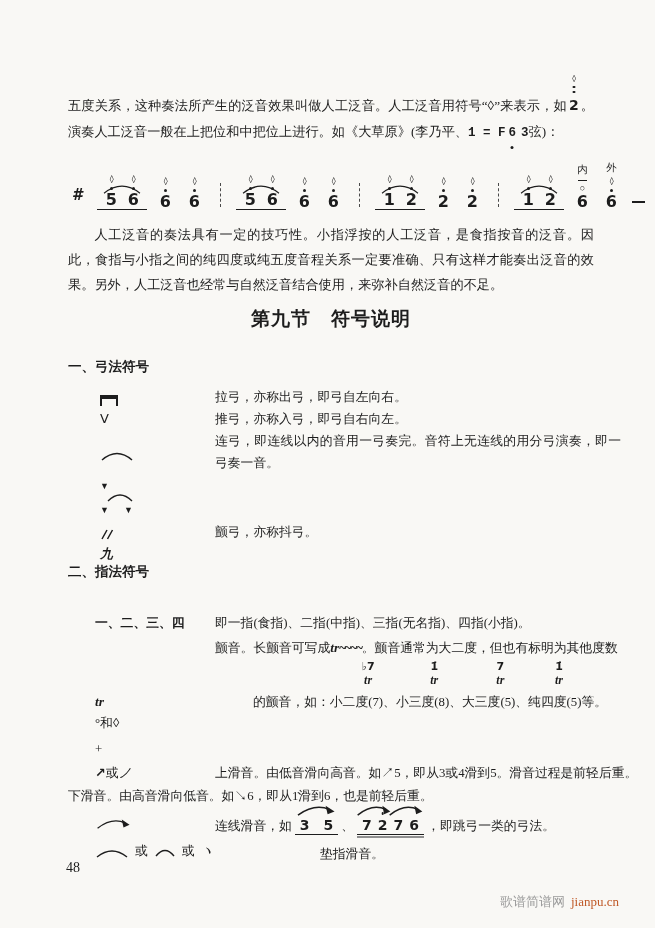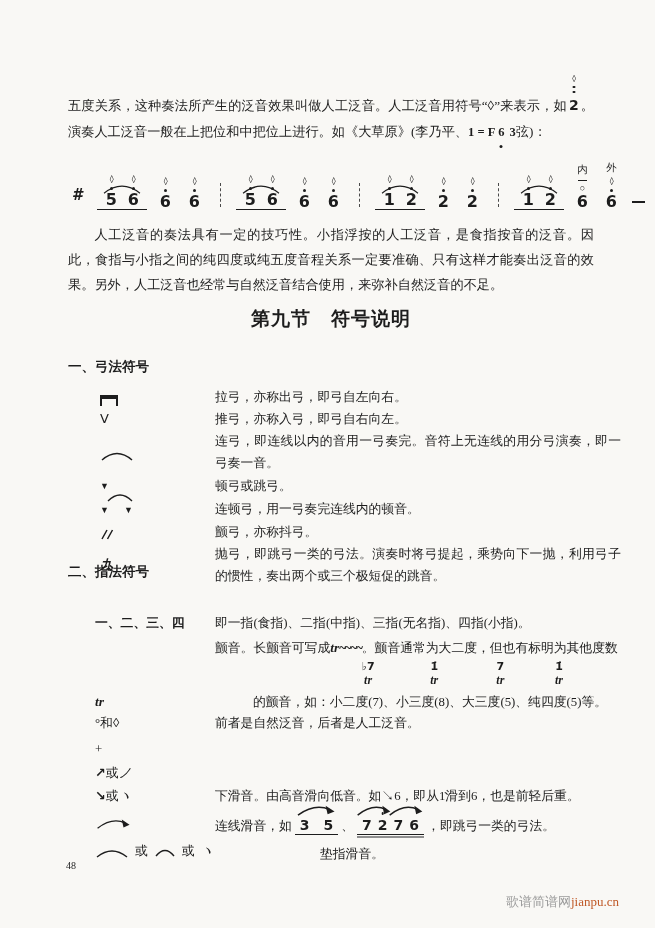--- a/index.html
+++ b/index.html
@@ -3,21 +3,21 @@
 <meta charset="utf-8">
 <style>
   html,body{margin:0;padding:0;}
   body{background:#e8e8e6;}
   .page{position:relative;width:655px;height:928px;background:#f9f8f5;overflow:hidden;
         font-family:"Liberation Serif",serif;color:#1d1d1d;}
   
   .para{position:absolute;left:68px;width:526px;font-size:13.2px;line-height:26px;text-align:justify;}
   #p1{top:92px;}
   #p2{top:222px;line-height:25px;text-indent:2em;}
-  .bold-digit{font-family:Liberation Serif, serif;font-weight:bold;font-size:12.5px;}
+  .bold-digit{font-family:Liberation Mono, monospace;font-weight:bold;font-size:12.5px;}
   .inline-note{position:relative;display:inline-block;margin:0 2px;}
   .in-digit{font-family:"DejaVu Sans",sans-serif;font-weight:bold;font-size:14px;}
   .in-orn{position:absolute;bottom:96%;left:50%;transform:translateX(-50%);
           display:flex;flex-direction:column;align-items:center;}
   .in-dia{font-size:10px;line-height:9px;transform:scaleX(.75);}
   .in-dot{width:2.5px;height:2.5px;border-radius:50%;background:#1d1d1d;margin-top:2.5px;}
   .lowdot-note{position:relative;display:inline-block;margin:0 5px 0 3px;}
   .ldot{position:absolute;left:50%;bottom:-3px;width:3px;height:3px;border-radius:50%;
         background:#1d1d1d;transform:translateX(-50%);}
   
@@ -75,23 +75,23 @@
   .ex2{gap:6px;}
   .ex2::after{content:"";position:absolute;left:0;right:0;bottom:-3.5px;height:1.1px;background:#8f8f8f;}
   .ex2 .arc1{position:absolute;top:-12px;left:-2px;width:58%;height:12px;}
   .ex2 .arc2{position:absolute;top:-12px;left:44%;width:58%;height:12px;}
   .mn-d{position:relative;}
   .ddot{position:absolute;top:-4px;left:50%;width:2.6px;height:2.6px;border-radius:50%;
         background:#1d1d1d;transform:translateX(-50%);}
   .f8sym{display:inline-flex;align-items:center;gap:6px;}
   .padarc{margin-top:3px;}
   
-  .pagenum{position:absolute;left:66px;top:860px;font-size:10px;}
+  .pagenum{position:absolute;left:66px;top:860px;font-size:14px;}
   .watermark{position:absolute;right:36px;top:893px;font-size:13px;color:#9b9b9b;}
-  .watermark .wm-url{color:#c05a28;}
+  .watermark .wm-url{color:#c05a28;margin-left:6px;}
 </style>
 </head>
 <body>
 
 <div class="page">
 
   <div class="para" id="p1">
     <span>五度关系，这种奏法所产生的泛音效果叫做人工泛音。人工泛音用符号“◊”来表示，如</span><span class="inline-note"><b class="in-digit">2</b><span class="in-orn">
           <span class="in-dia">◊</span>
           <i class="in-dot"></i>
@@ -239,45 +239,42 @@
     <div class="brow">
       <div class="bsym">
         <svg class="slursym" width="34" height="11" viewBox="0 0 34 11">
             <path d="M2 10 Q17 -3 32 10" fill="none" stroke="#1d1d1d" stroke-width="1.5"></path>
           </svg>
       </div>
       <div class="bdesc">连弓，即连线以内的音用一弓奏完。音符上无连线的用分弓演奏，即一弓奏一音。</div>
     </div>
     <div class="brow">
       <div class="bsym"><span class="tri">▼</span></div>
-      <div class="bdesc">顿弓或跳弓。</div>
     </div>
     <div class="brow">
       <div class="bsym">
         <span class="lianduan">
           <svg viewBox="0 0 26 10" preserveAspectRatio="none">
               <path d="M1 9 Q13 -3 25 9" fill="none" stroke="#1d1d1d" stroke-width="1.4"></path>
             </svg>
           <span class="tri">▼</span>
             <span class="tri">▼</span>
         </span>
       </div>
-      <div class="bdesc">连顿弓，用一弓奏完连线内的顿音。</div>
     </div>
     <div class="brow">
       <div class="bsym">
         <svg class="tremsym" width="14" height="11" viewBox="0 0 14 11">
             <path d="M2 10 L7 1 M7.5 10 L12.5 1" stroke="#1d1d1d" stroke-width="1.5"></path>
           </svg>
       </div>
       <div class="bdesc">颤弓，亦称抖弓。</div>
     </div>
     <div class="brow">
       <div class="bsym"><span class="ninechar">九</span></div>
-      <div class="bdesc">抛弓，即跳弓一类的弓法。演奏时将弓提起，乘势向下一抛，利用弓子的惯性，奏出两个或三个极短促的跳音。</div>
     </div>
   </div>
 
   <div class="subhead" style="top:563px">二、指法符号</div>
 
   <div class="frow" style="top:612px">
     <div class="fsym boldsym" style="padding-left:27px">一、二、三、四</div>
     <div class="fdesc">即一指(食指)、二指(中指)、三指(无名指)、四指(小指)。</div>
   </div>
 
@@ -298,33 +295,32 @@
             </span><span>大三度(5)、</span></span><span class="iv"><span class="stack">
               <span class="up">1̇</span>
               <span class="trm">tr</span>
             </span><span>纯四度(5)</span></span><span>等。</span>
       </div>
     </div>
   </div>
 
   <div class="frow" style="top:712px">
     <div class="fsym">°和◊</div>
-    <div class="fdesc">前者是自然泛音，后者是人工泛音。</div>
   </div>
 
   <div class="frow" style="top:738px">
     <div class="fsym">+</div>
   </div>
 
   <div class="frow" style="top:762px">
     <div class="fsym"><span class="arrowglyph">↗</span><span>或</span><span class="strokeglyph">ノ</span></div>
+    <div class="fdesc">上滑音。由低音滑向高音。如↗5，即从3或4滑到5。滑音过程是前轻后重。</div>
   </div>
 
   <div class="frow" style="top:785px">
-    <div class="fsym"><span class="arrowglyph">↘</span><span>或</span><span class="strokeglyph">ヽ</span></div>
     <div class="fdesc">下滑音。由高音滑向低音。如↘6，即从1̇滑到6，也是前轻后重。</div>
   </div>
 
   <div class="frow" style="top:805px">
     <div class="fsym" style="padding-top:8px">
       <svg width="38" height="13" viewBox="0 0 44 13">
           <path d="M3 12 Q20 -1 35 6" fill="none" stroke="#1d1d1d" stroke-width="1.5"></path>
           <polygon points="40,8 31,2 33,11" fill="#1d1d1d"></polygon>
         </svg>
     </div>

